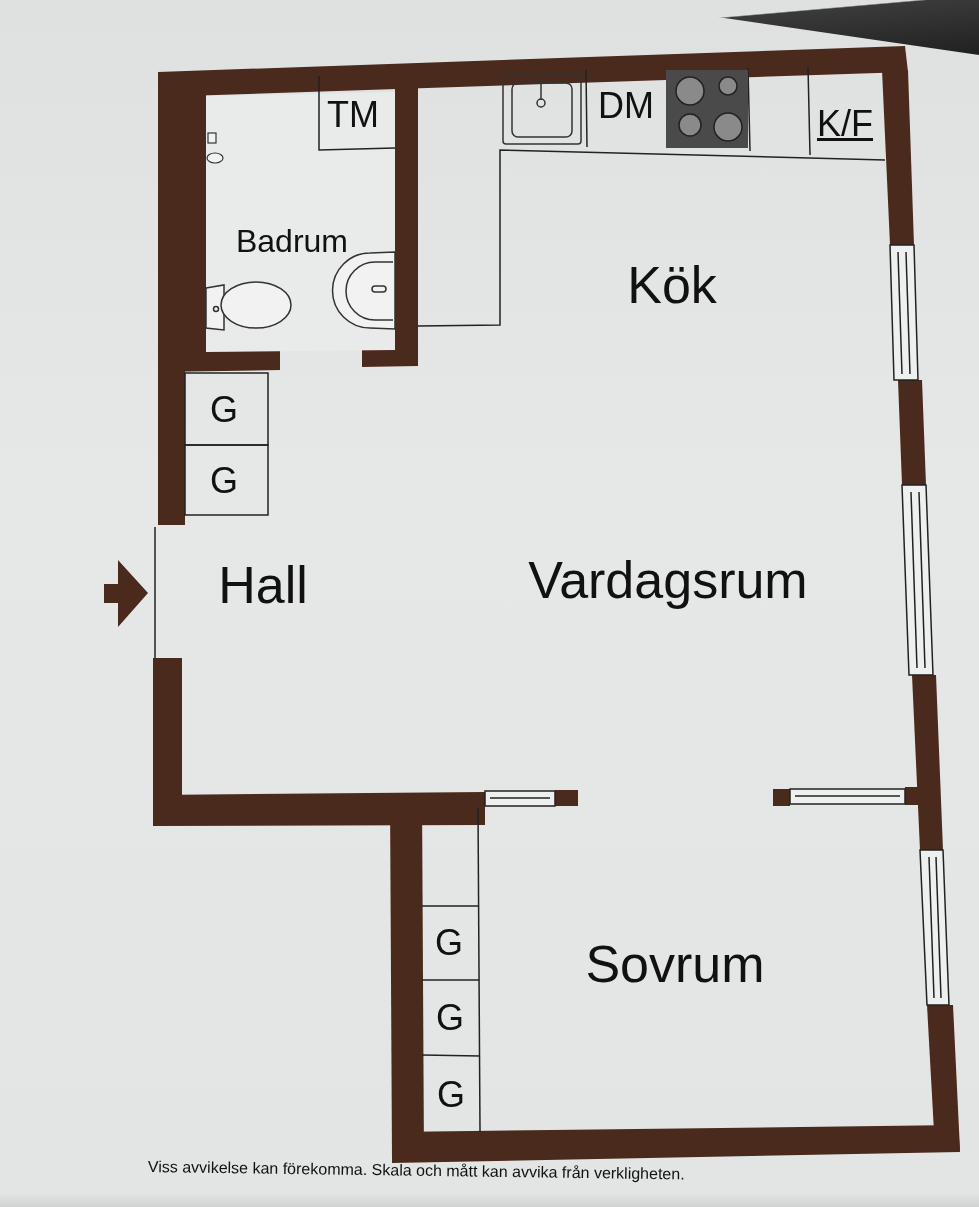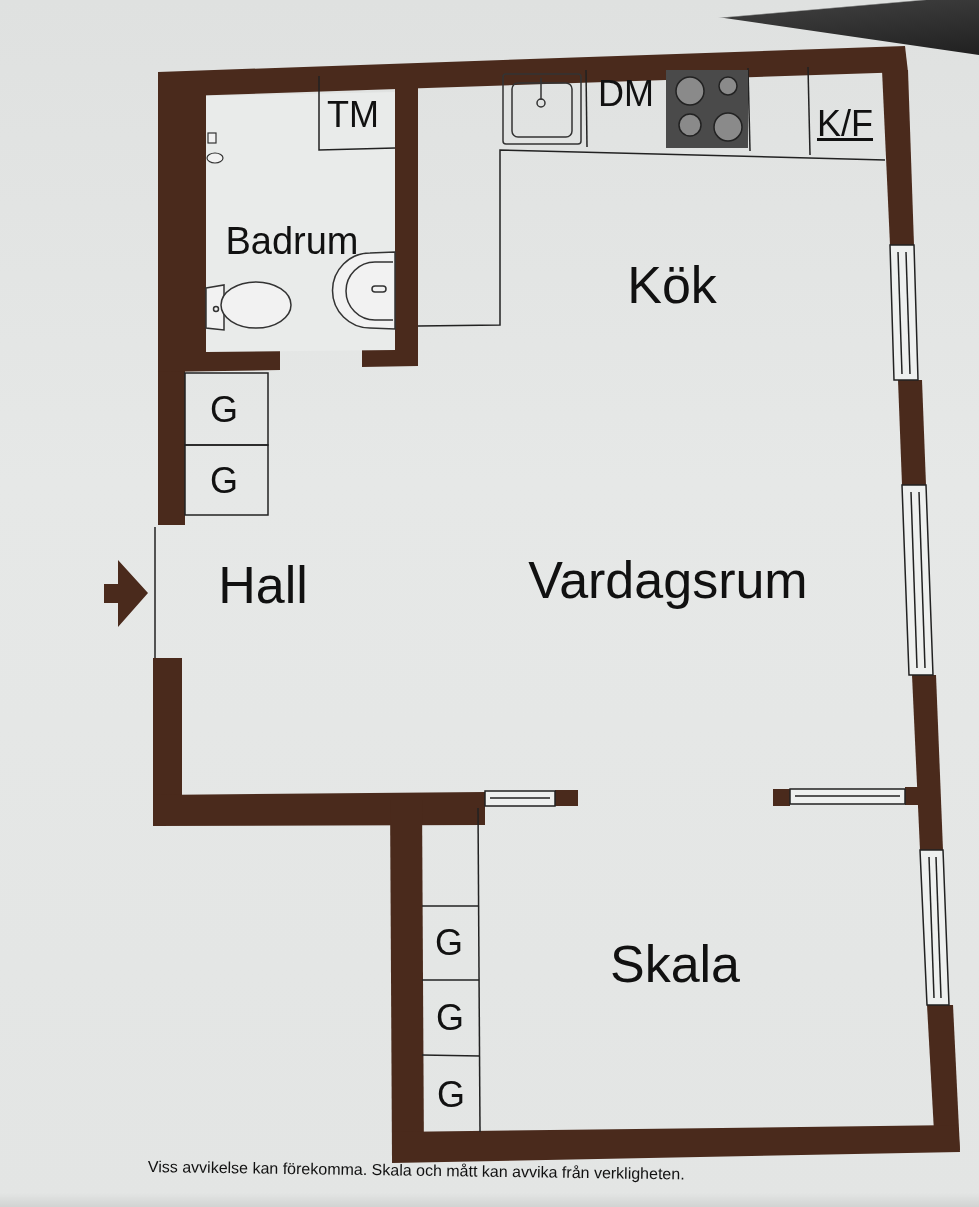--- a/index.html
+++ b/index.html
@@ -160,28 +160,28 @@
       <path d="M393,262 L375,262 A26,26 0 0 0 375,320 L393,320"></path>
       <rect x="372" y="286" width="14" height="6" rx="3"></rect>
     </g>
 
     <g>
       <polygon points="104,584 118,584 118,560 148,593 118,627 118,603 104,603" fill="#4a2a1c"></polygon>
     </g>
   </svg>
 
   <span class="lbl box" style="left:353px; top:115px;">TM</span>
-  <span class="lbl box" style="left:626px; top:94px;">DM</span>
+  <span class="lbl box" style="left:626px; top:106px;">DM</span>
   <span class="lbl kf" style="left:845px; top:124px;text-decoration:underline;">K/F</span>
 
-  <span class="lbl room" style="left:292px; top:241px; font-size:38px;">Badrum</span>
+  <span class="lbl room" style="left:292px; top:241px; font-size:32px;">Badrum</span>
   <span class="lbl room" style="left:672px; top:285px;">Kök</span>
   <span class="lbl room" style="left:263px; top:585px;">Hall</span>
   <span class="lbl room" style="left:668px; top:580px;">Vardagsrum</span>
-  <span class="lbl room" style="left:675px; top:964px;">Skala</span>
+  <span class="lbl room" style="left:675px; top:964px;">Sovrum</span>
 
   <span class="lbl box" style="left:224px; top:410px;">G</span>
   <span class="lbl box" style="left:224px; top:481px;">G</span>
 
   <span class="lbl box" style="left:449px; top:943px;">G</span>
   <span class="lbl box" style="left:450px; top:1018px;">G</span>
   <span class="lbl box" style="left:451px; top:1095px;">G</span>
 
   <div class="footer">Viss avvikelse kan förekomma. Skala och mått kan avvika från verkligheten.</div>
 </div>

